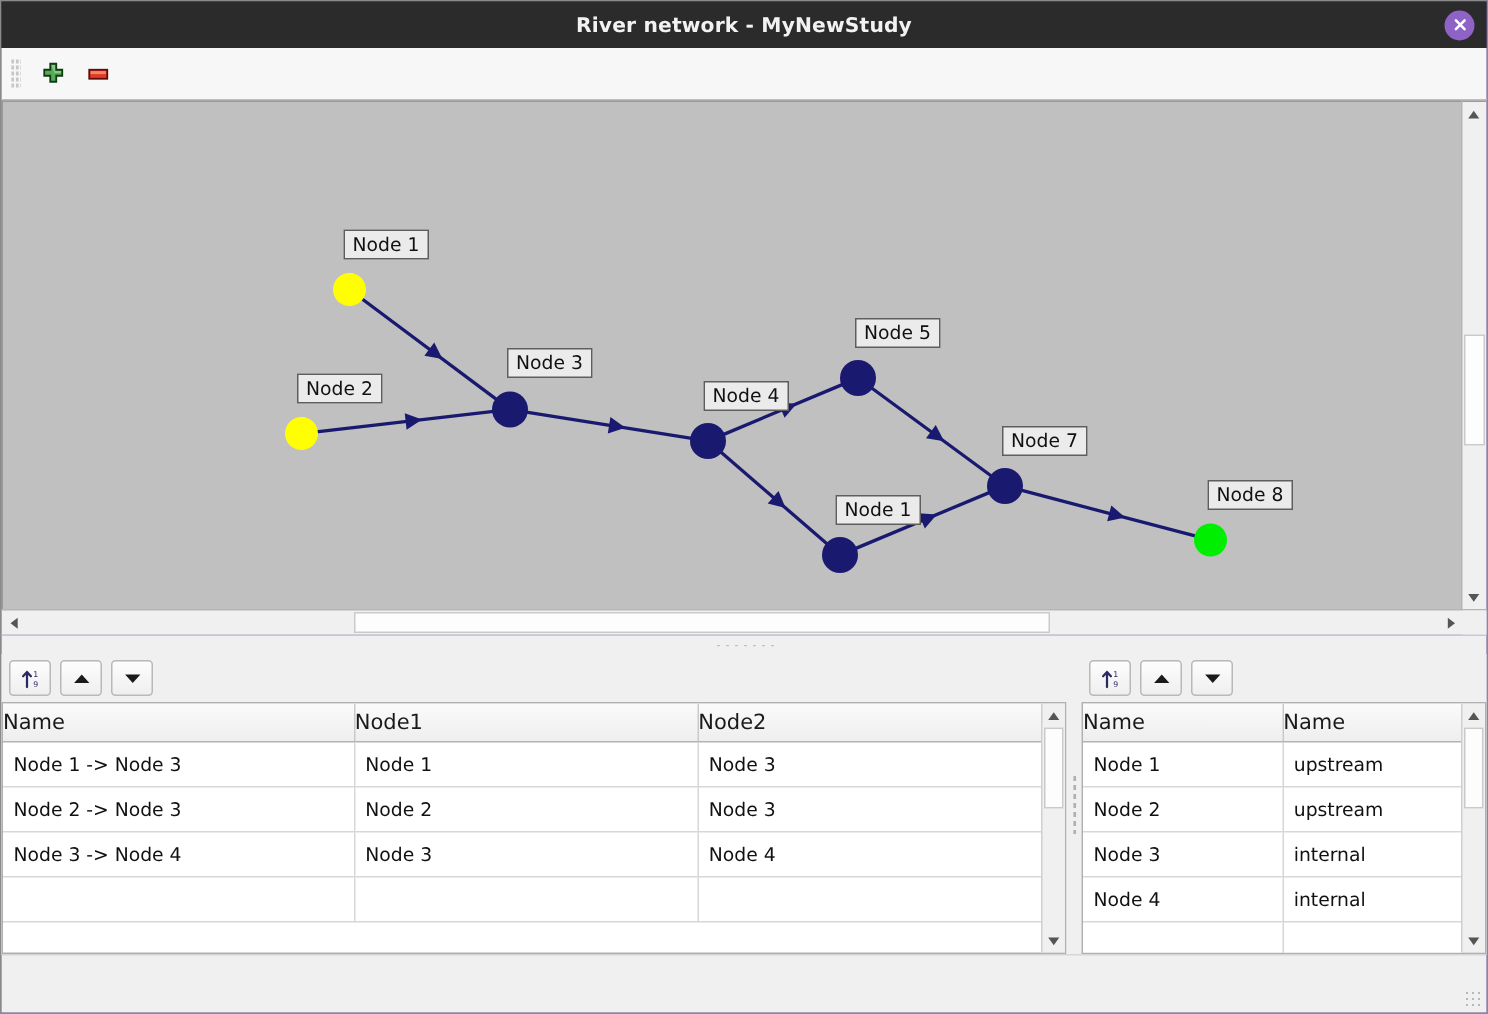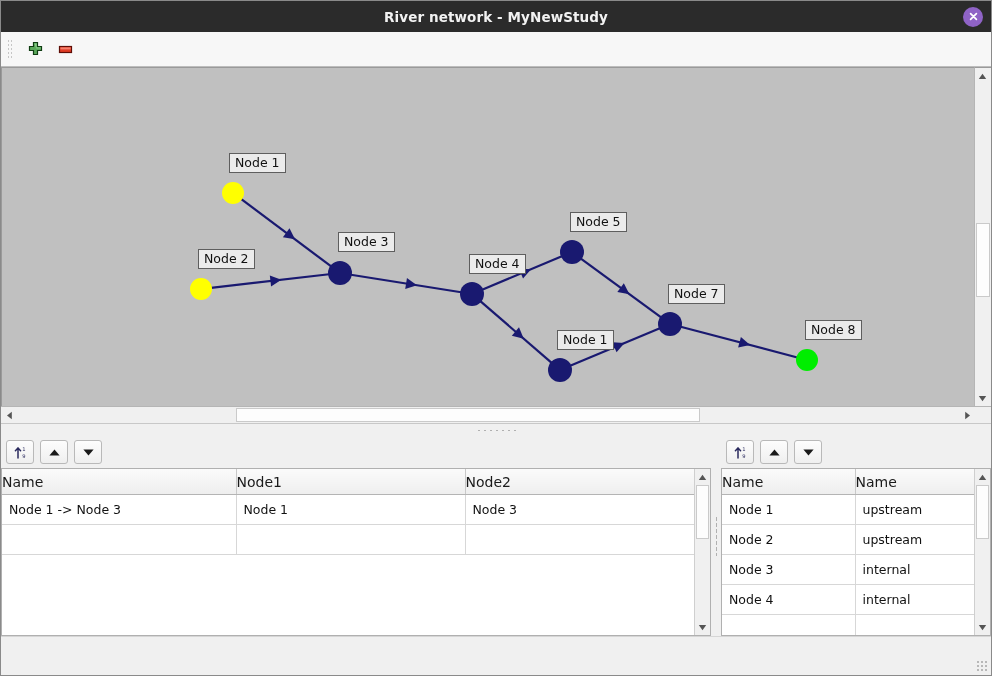--- a/index.html
+++ b/index.html
@@ -366,20 +366,30 @@
                   <th>Node2</th>
                 </tr>
               </thead>
             <tbody id="reaches-body">
                 <tr>
                   <td>Node 1 -&gt; Node 3</td>
                   <td>Node 1</td>
                   <td>Node 3</td>
                 </tr>
                 <tr>
+                  <td>Node 2 -&gt; Node 3</td>
+                  <td>Node 2</td>
+                  <td>Node 3</td>
+                </tr>
+                <tr>
+                  <td>Node 3 -&gt; Node 4</td>
+                  <td>Node 3</td>
+                  <td>Node 4</td>
+                </tr>
+                <tr>
                   <td></td>
                   <td></td>
                   <td></td>
                 </tr>
               </tbody>
           </table>
         </div>
         <div class="tbl-vscroll">
           <div class="sb-arrow v" style="position:absolute;top:0;left:0;">
             <svg width="9" height="7" viewBox="0 0 9 7">

